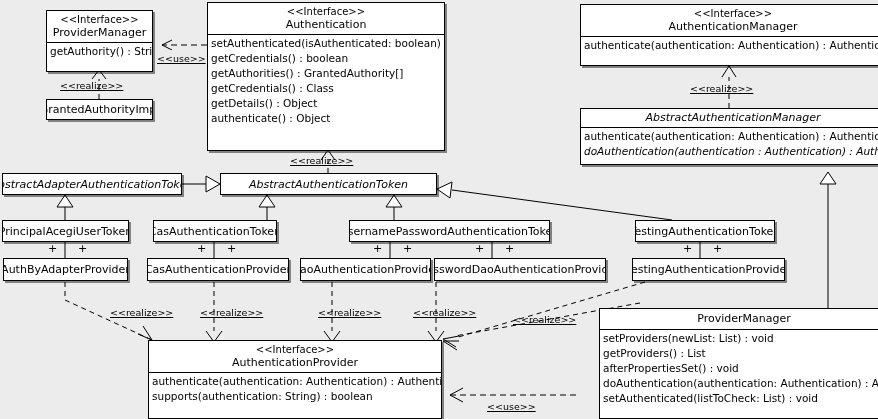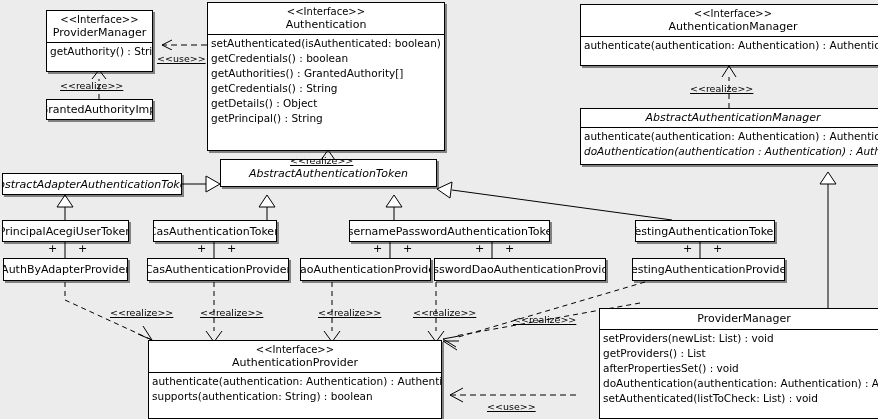--- a/index.html
+++ b/index.html
@@ -208,23 +208,23 @@
 
   <div class="umlbox" style="left:207px;top:2px;width:238px;height:149px;">
     <div class="hdr">
       <span class="stereo">&lt;&lt;Interface&gt;&gt;</span>
       <span class="nm">Authentication</span>
     </div>
     <div class="compartment">
       <div class="op">setAuthenticated(isAuthenticated: boolean) : void</div>
       <div class="op">getCredentials() : boolean</div>
       <div class="op">getAuthorities() : GrantedAuthority[]</div>
-      <div class="op">getCredentials() : String</div>
+      <div class="op">getCredentials() : Class</div>
       <div class="op">getDetails() : Object</div>
-      <div class="op">getPrincipal() : String</div>
+      <div class="op">authenticate() : Object</div>
     </div>
   </div>
 
   <div class="umlbox" style="left:580px;top:4px;width:306px;height:62px;">
     <div class="hdr">
       <span class="stereo">&lt;&lt;Interface&gt;&gt;</span>
       <span class="nm">AuthenticationManager</span>
     </div>
     <div class="compartment">
       <div class="op">authenticate(authentication: Authentication) : Authentication</div>
@@ -240,21 +240,21 @@
       <div class="op abstract">doAuthentication(authentication : Authentication) : Authentication</div>
     </div>
   </div>
 
   <div class="umlbox" style="left:2px;top:173px;width:180px;height:22px;">
     <div class="simple">
       <span class="abstract">AbstractAdapterAuthenticationToken</span>
     </div>
   </div>
 
-  <div class="umlbox" style="left:220px;top:159px;width:217px;height:28px;">
+  <div class="umlbox" style="left:220px;top:173px;width:217px;height:22px;">
     <div class="simple">
       <span class="abstract">AbstractAuthenticationToken</span>
     </div>
   </div>
 
   <div class="umlbox" style="left:2px;top:220px;width:127px;height:22px;">
     <div class="simple">
       <span>PrincipalAcegiUserToken</span>
     </div>
   </div>

